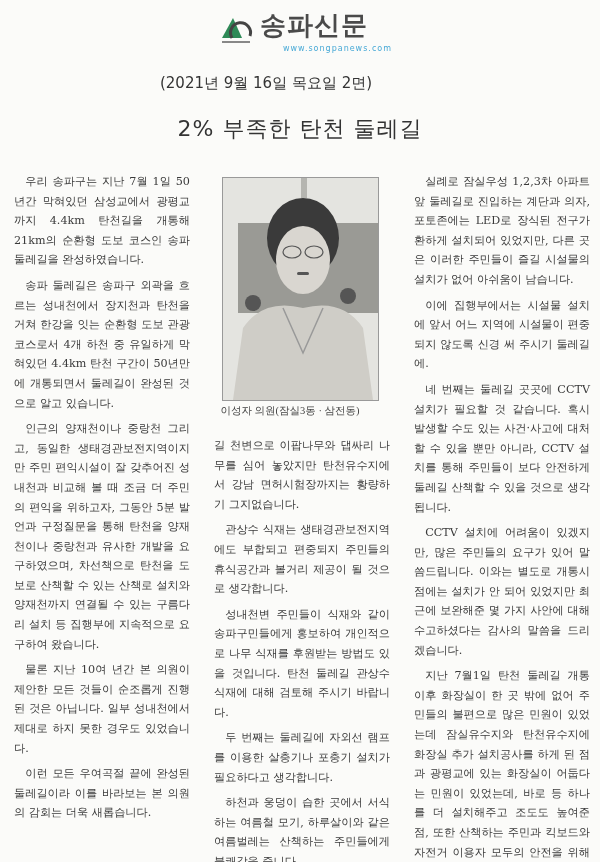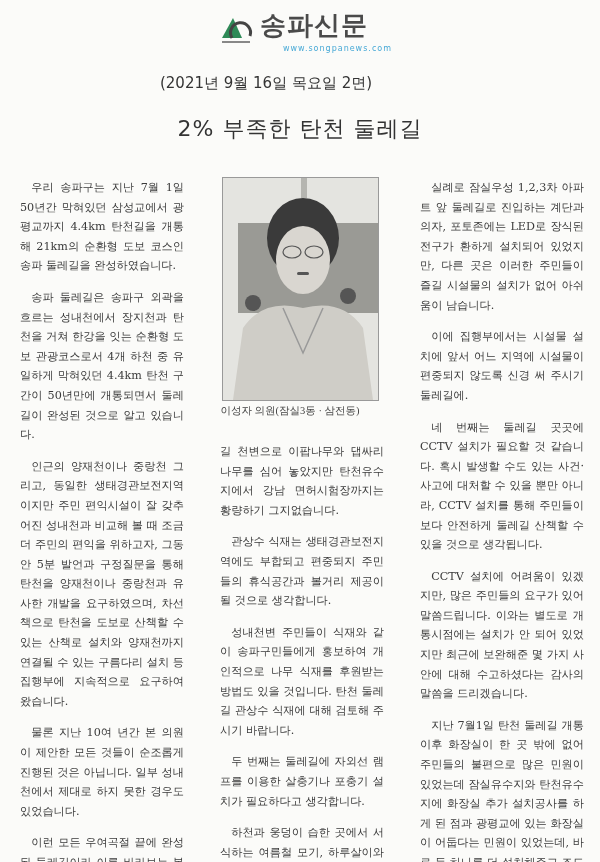--- a/index.html
+++ b/index.html
@@ -28,21 +28,21 @@
   }
   .headline {
     position: absolute; top: 114px; left: 0; width: 600px; text-align: center;
     font-family: "DejaVu Sans", sans-serif; font-size: 22px; color: #333;
     letter-spacing: 1px;
   }
   .col {
     position: absolute; font-size: 11.2px; line-height: 19.6px;
     text-align: justify; color: #3a3a3a;
   }
-  .col p { margin: 12px; text-indent: 1em; }
+  .col p { margin: 6px; text-indent: 1em; }
   .col1 { left: 8px; top: 166px; width: 188px; }
   .col2 { left: 208px; top: 430px; width: 188px; }
   .col3 { left: 408px; top: 166px; width: 188px; }
   .photo {
     position: absolute; left: 222px; top: 177px; width: 155px; height: 222px;
     background: linear-gradient(180deg, #e9e9e6 0%, #cfcfcb 40%, #b9b9b4 100%);
     border: 1px solid #999; overflow: hidden;
   }
   .caption {
     position: absolute; left: 196px; top: 404px; width: 188px; text-align: center;

